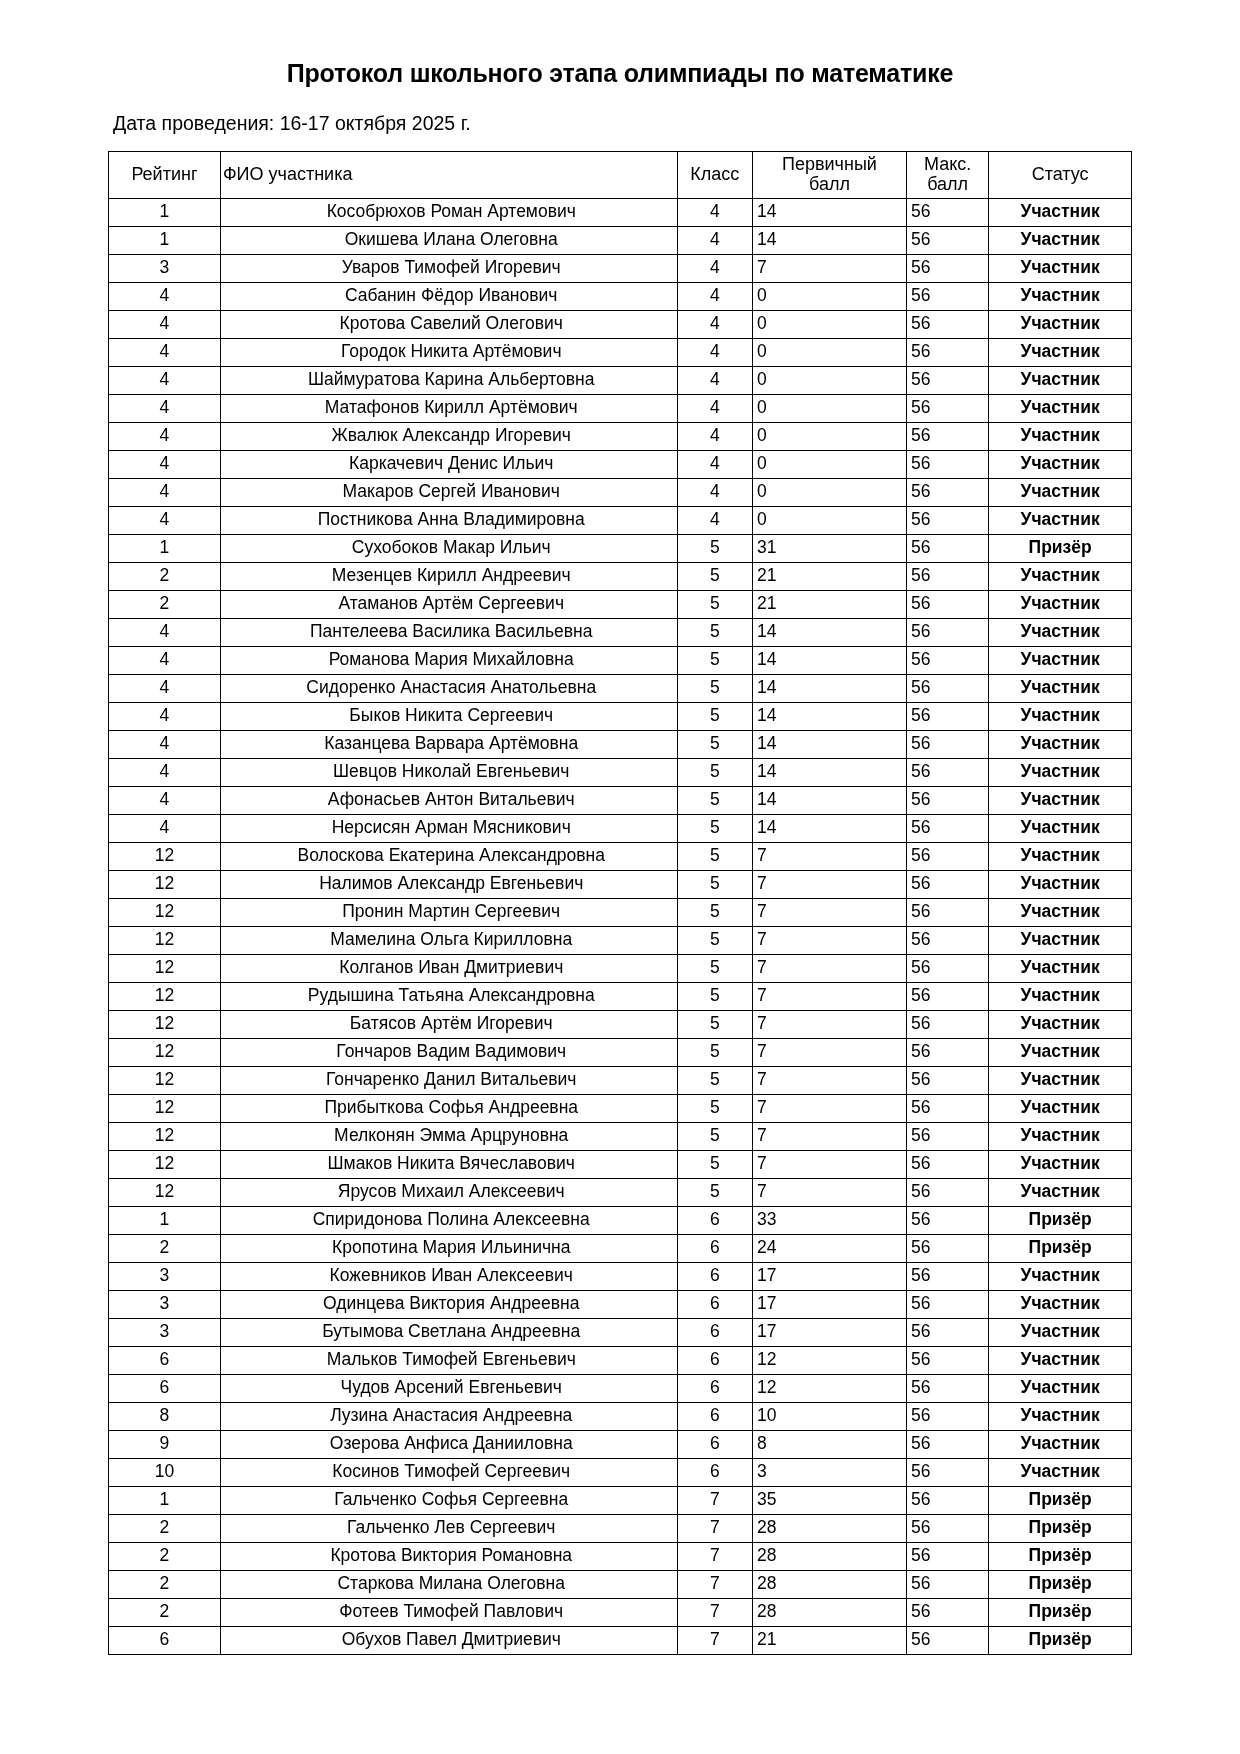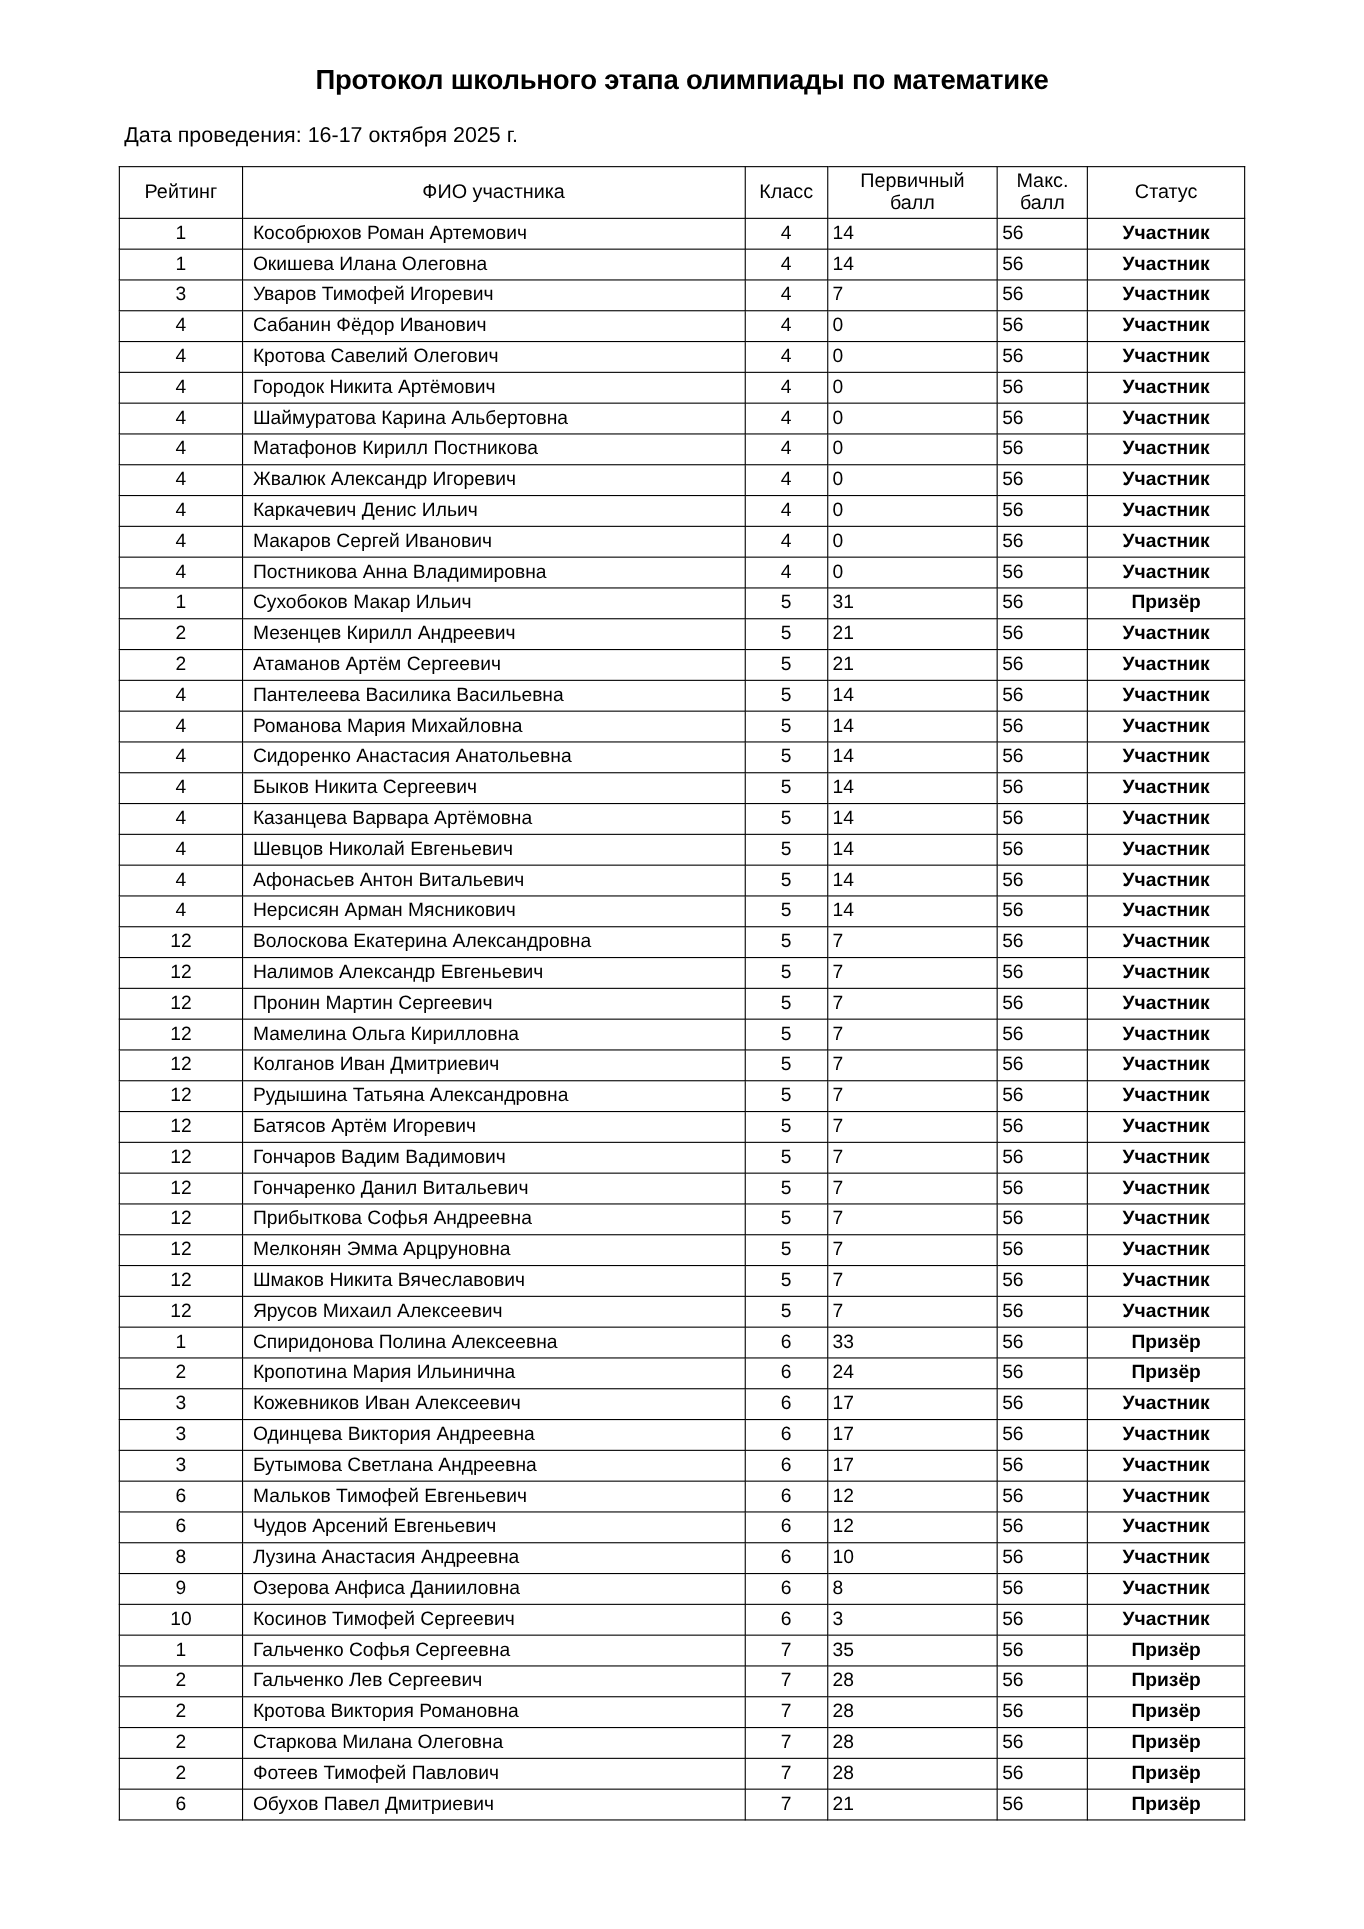--- a/index.html
+++ b/index.html
@@ -46,26 +46,26 @@
     vertical-align: middle;
   }
   table.protocol th {
     text-align: center;
     font-weight: normal;
     font-size: 18px;
     padding: 3px 2px;
     line-height: 1.1;
   }
   .col-rank   { width: 98px;  text-align: center; margin-top: 48px; }
-  .col-name   { width: 400px; text-align: left; padding-left: 9px !important; }
+  .col-name   { width: 400px; text-align: center; padding-left: 9px !important; }
   .col-class  { width: 66px;  text-align: center; }
   .col-score  { width: 135px; text-align: left; }
   .col-max    { width: 72px;  text-align: left; }
   .col-status { width: 125px; text-align: center; font-weight: bold; }
-  thead th.col-name { text-align: center; padding-left: 2px !important; }
+  thead th.col-name { text-align: left; padding-left: 2px !important; }
 </style>
 </head>
 <body>
 
 <div class="page">
 
   <h1 class="doc-title">Протокол школьного этапа олимпиады по математике</h1>
 
   <div class="doc-subtitle">Дата проведения: 16-17 октября 2025 г.</div>
 
@@ -138,21 +138,21 @@
         <tr>
           <td class="col-rank">4</td>
           <td class="col-name">Шаймуратова Карина Альбертовна</td>
           <td class="col-class">4</td>
           <td class="col-score">0</td>
           <td class="col-max">56</td>
           <td class="col-status">Участник</td>
         </tr>
         <tr>
           <td class="col-rank">4</td>
-          <td class="col-name">Матафонов Кирилл Постникова</td>
+          <td class="col-name">Матафонов Кирилл Артёмович</td>
           <td class="col-class">4</td>
           <td class="col-score">0</td>
           <td class="col-max">56</td>
           <td class="col-status">Участник</td>
         </tr>
         <tr>
           <td class="col-rank">4</td>
           <td class="col-name">Жвалюк Александр Игоревич</td>
           <td class="col-class">4</td>
           <td class="col-score">0</td>

